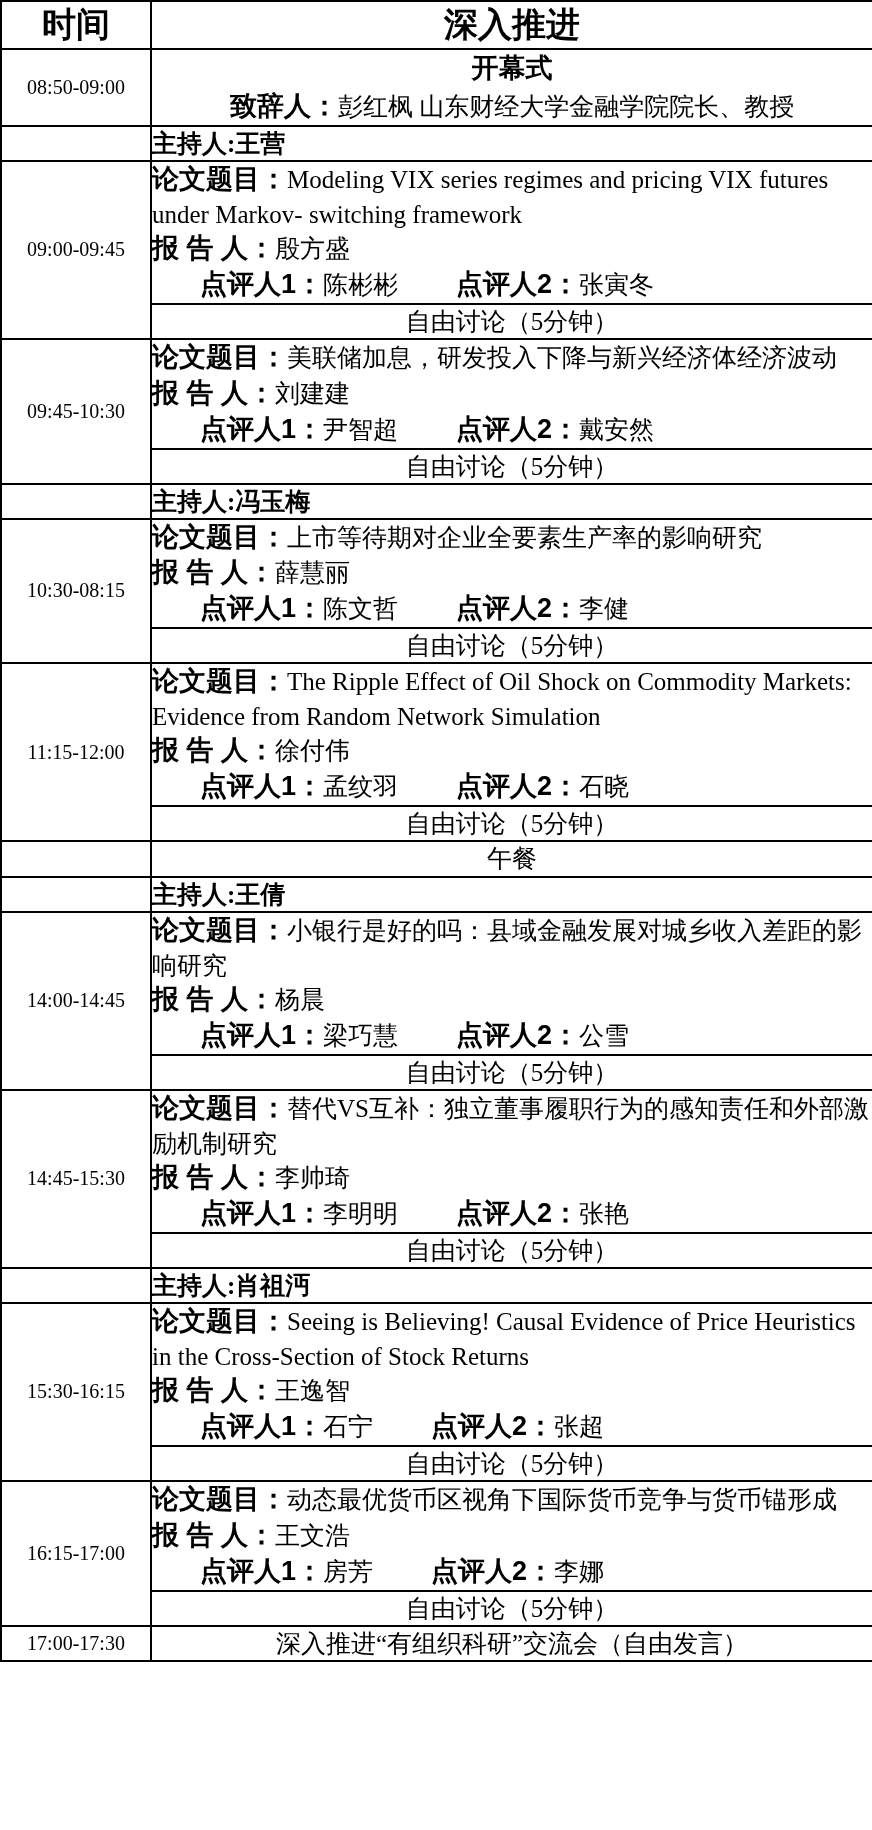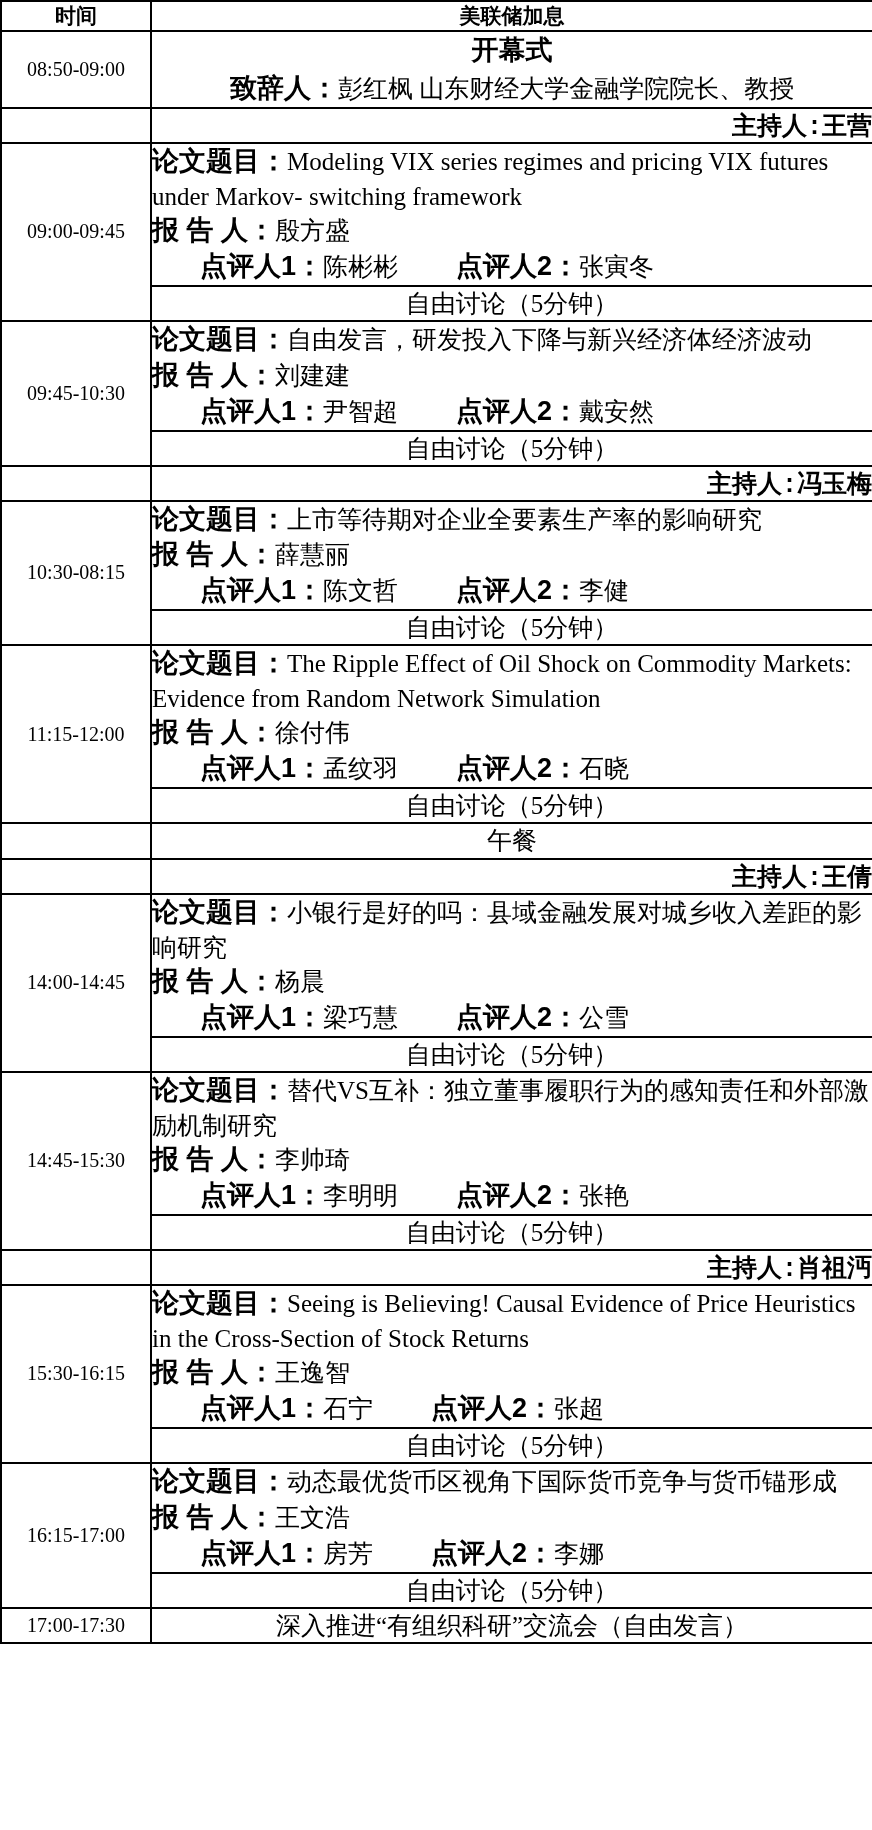--- a/index.html
+++ b/index.html
@@ -21,43 +21,42 @@
     border: 2px solid #000000;
     padding: 0;
     vertical-align: middle;
   }
   .col-time { width: 150px; }
   .col-content { width: 722px; }
 
   .hdr {
     text-align: center;
     font-weight: bold;
-    font-size: 21px;
+    font-size: 34px;
     padding: 9px 0 9px 0;
     font-family: Liberation Sans, sans-serif;
   }
   .time-cell {
     text-align: center;
     font-size: 20px;
     padding: 4px 2px;
     line-height: 1.25;
   }
   .center-cell {
     text-align: center;
     font-size: 25px;
     padding: 7px 6px;
     line-height: 1.35;
     border-radius: 9px;
   }
   .host-cell {
-    text-align: right;
+    text-align: left;
     font-size: 25px;
     padding: 6px 4px;
     font-weight: bold;
-    font-family: Liberation Mono, monospace;
   }
   .discussion-cell {
     text-align: center;
     font-size: 25px;
     padding: 5px 4px;
   }
   .session-cell {
     padding: 5px 8px 6px 8px;
     font-size: 25px;
     line-height: 1.33;
@@ -105,21 +104,21 @@
 
 <table id="agenda-table">
   <colgroup>
     <col class="col-time">
     <col class="col-content">
   </colgroup>
   <tbody>
 
     <tr>
       <th class="hdr">时间</th>
-      <th class="hdr">美联储加息</th>
+      <th class="hdr">深入推进</th>
     </tr>
 
     <tr>
       <td class="time-cell">08:50-09:00</td>
       <td class="center-cell">
         <span class="open-title">开幕式</span>
         <span class="open-speaker"><span class="lbl">致辞人：</span><span class="val-cn">彭红枫 山东财经大学金融学院院长、教授</span></span>
       </td>
     </tr>
 
@@ -136,21 +135,21 @@
         <span class="reviewers"><span class="lbl">点评人1：</span><span class="val-cn">陈彬彬</span><span class="lbl rev2">点评人2：</span><span class="val-cn">张寅冬</span></span>
       </td>
     </tr>
     <tr>
       <td class="discussion-cell">自由讨论（5分钟）</td>
     </tr>
 
     <tr>
       <td class="time-cell" rowspan="2">09:45-10:30</td>
       <td class="session-cell">
-        <span class="paper-title"><span class="lbl">论文题目：</span><span class="val-cn">自由发言，研发投入下降与新兴经济体经济波动</span></span>
+        <span class="paper-title"><span class="lbl">论文题目：</span><span class="val-cn">美联储加息，研发投入下降与新兴经济体经济波动</span></span>
         <span class="row-line"><span class="lbl">报 告 人：</span><span class="val-cn">刘建建</span></span>
         <span class="reviewers"><span class="lbl">点评人1：</span><span class="val-cn">尹智超</span><span class="lbl rev2">点评人2：</span><span class="val-cn">戴安然</span></span>
       </td>
     </tr>
     <tr>
       <td class="discussion-cell">自由讨论（5分钟）</td>
     </tr>
 
     <tr>
       <td>&nbsp;</td>

